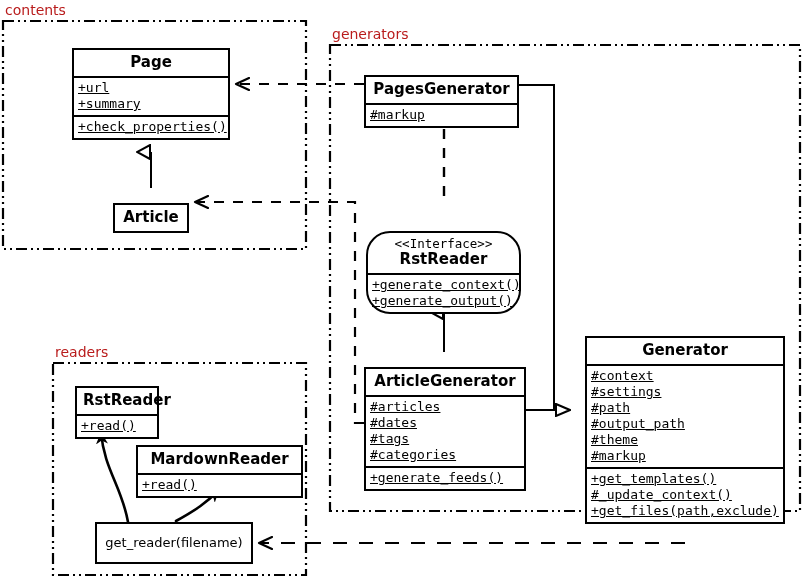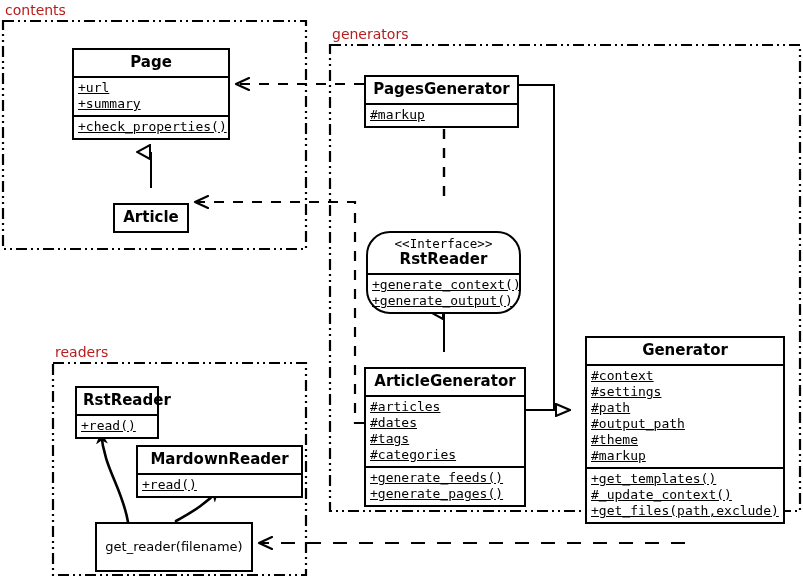--- a/index.html
+++ b/index.html
@@ -214,21 +214,20 @@
   <div class="uml" style="left:364px; top:352px; width:162px;">
     <div class="name">ArticleGenerator</div>
     <div class="compartment">
       <div class="member">#articles</div>
       <div class="member">#dates</div>
       <div class="member">#tags</div>
       <div class="member">#categories</div>
     </div>
     <div class="compartment">
       <div class="member">+generate_feeds()</div>
-      <div class="member">+generate_pages()</div>
     </div>
   </div>
 
   <div class="uml" style="left:585px; top:321px; width:200px;">
     <div class="name">Generator</div>
     <div class="compartment">
       <div class="member">#context</div>
       <div class="member">#settings</div>
       <div class="member">#path</div>
       <div class="member">#output_path</div>
@@ -249,17 +248,17 @@
     </div>
   </div>
 
   <div class="uml" style="left:136px; top:430px; width:167px;">
     <div class="name">MardownReader</div>
     <div class="compartment">
       <div class="member">+read()</div>
     </div>
   </div>
 
-  <div class="plainbox" style="left:95px; top:522px; width:158px; height:50px;justify-content:center;">
+  <div class="plainbox" style="left:95px; top:522px; width:158px; height:42px;justify-content:center;">
     <div class="label">get_reader(filename)</div>
   </div>
 
 </div>
 
 </body></html>

